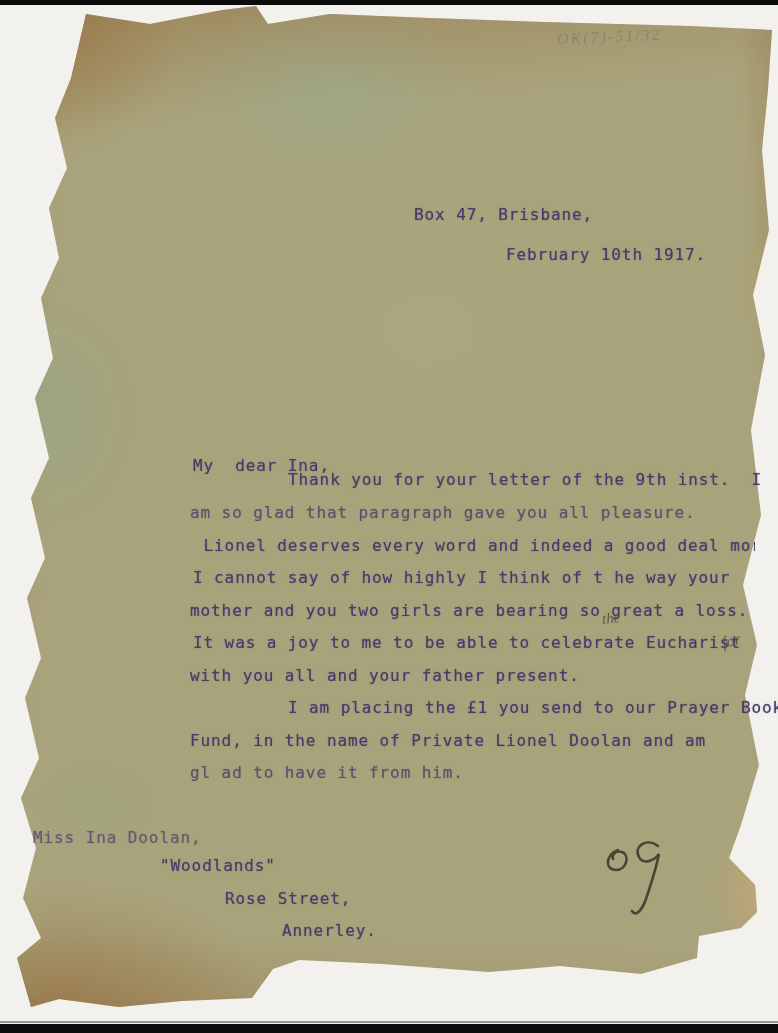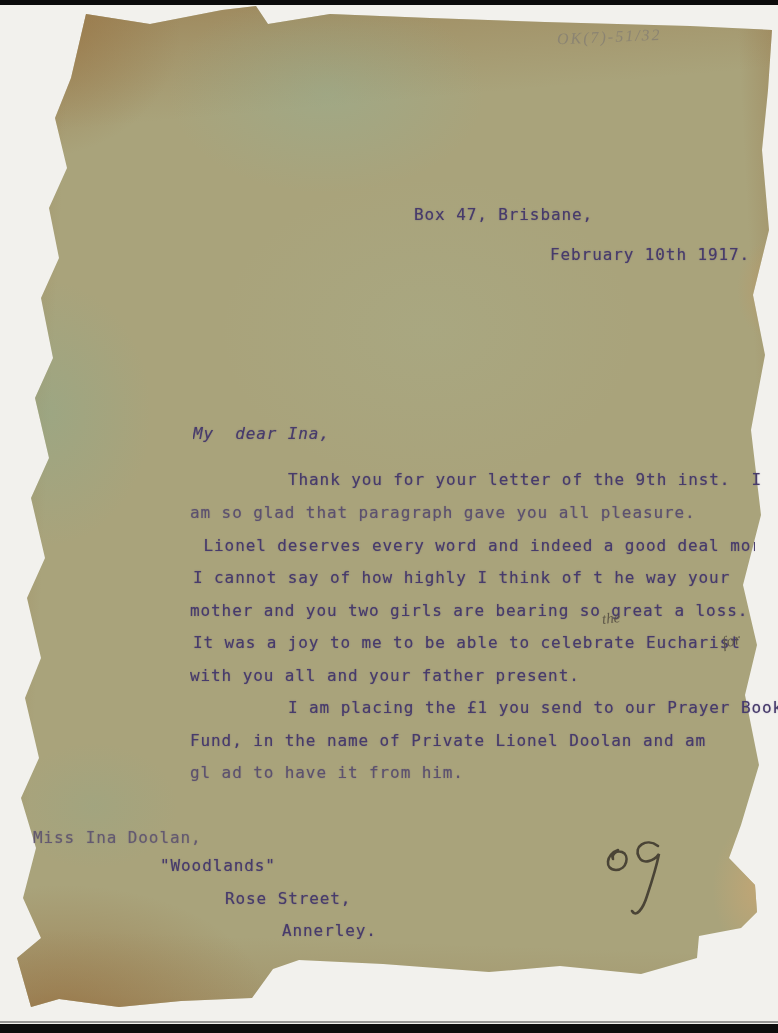--- a/index.html
+++ b/index.html
@@ -74,23 +74,23 @@
 <div class="stage">
   <div class="bar top"></div>
   <div class="scan-line"></div>
   <div class="bar bottom"></div>
 
   <div class="paper"></div>
 
   <div class="hand pencil-ref" style="left:557px;top:28px;">OK(7)-51/32</div>
 
   <div class="tw" style="left:414px;top:205px;">Box 47, Brisbane,</div>
-  <div class="tw" style="left:550px;top:245px;">February 10th 1917.</div>
+  <div class="tw" style="left:506px;top:245px;">February 10th 1917.</div>
 
-  <div class="tw" style="left:193px;top:424px;font-style:italic;">My  dear Ina,</div>
+  <div class="tw" style="left:193px;top:456px;">My  dear Ina,</div>
 
   <div class="tw" style="left:288px;top:470px;">Thank you for your letter of the 9th inst.  I</div>
   <div class="tw soft" style="left:190px;top:503px;">am so glad that paragraph gave you all pleasure.</div>
   <div class="tw" style="left:193px;top:536px;width:562px;"> Lionel deserves every word and indeed a good deal more</div>
   <div class="tw" style="left:193px;top:568px;">I cannot say of how highly I think of t he way your</div>
   <div class="tw" style="left:190px;top:601px;">mother and you two girls are bearing so great a loss.</div>
   <div class="tw" style="left:193px;top:633px;">It was a joy to me to be able to celebrate Eucharist</div>
   <div class="hand ins-the" style="left:602px;top:610px;">the</div>
   <div class="hand ins-for" style="left:722px;top:632px;">for</div>
   <div class="tw" style="left:190px;top:666px;">with you all and your father present.</div>

